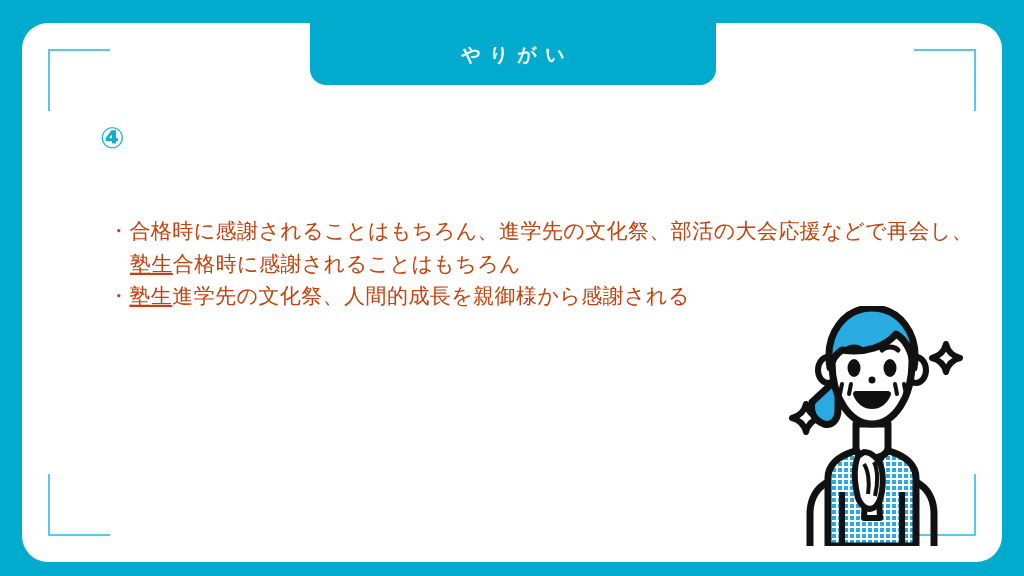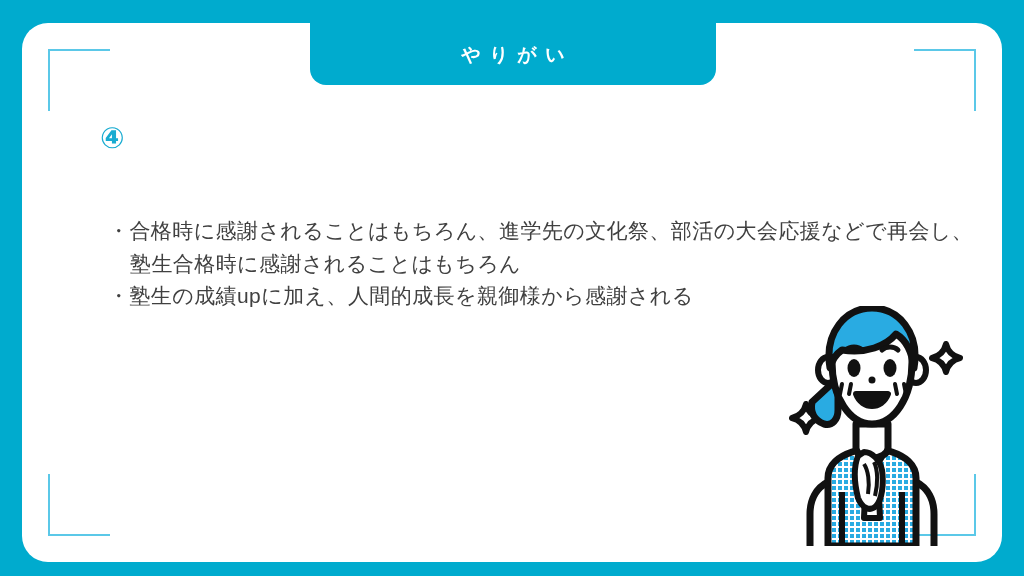--- a/index.html
+++ b/index.html
@@ -91,29 +91,29 @@
     margin-right: 26px;
     font-size: 29px;
   }
   .heading-title { }
 
   
   .body-block {
     position: absolute;
     left: 86px;
     top: 192px;
-    color: #404040;
+    color: #c2410c;
     font-size: 21px;
     line-height: 1.55;
     letter-spacing: 0.02em;
     white-space: nowrap;
   }
   .bullet-line { display: block; }
   .bullet-line.indent { padding-left: 22px; }
-  .underline { text-underline-offset: 2px; }
+  .underline { text-decoration: underline; text-underline-offset: 2px; }
 
   
   .illustration {
     position: absolute;
     right: 24px;
     bottom: 16px;
     width: 212px;
     height: 240px;
   }
   .illustration svg { display: block; width: 100%; height: 100%; }
@@ -136,21 +136,21 @@
     <div class="heading">
       <span class="heading-number">④</span>
     </div>
 
     <div class="body-block">
 
       <span class="bullet-line"><span>・</span><span>合格時に感謝されることはもちろん、進学先の文化祭、部活の大会応援などで再会し、</span></span>
 
       <span class="bullet-line indent"><span class="underline">塾生</span><span>合格時に感謝されることはもちろん</span></span>
 
-      <span class="bullet-line"><span>・</span><span class="underline">塾生</span><span>の成績upに加え、人間的成長を親御様から感謝される</span></span>
+      <span class="bullet-line"><span>・</span><span class="underline">塾生</span><span>進学先の文化祭、人間的成長を親御様から感謝される</span></span>
 
     </div>
 
     <div class="illustration">
       <svg viewBox="0 0 212 240" xmlns="http://www.w3.org/2000/svg">
         <defs>
           <pattern id="checkCloth" width="6" height="6" patternUnits="userSpaceOnUse">
             <rect width="6" height="6" fill="#ffffff"></rect>
             <rect width="4" height="4" x="0" y="0" fill="#29ABE2"></rect>
           </pattern>

